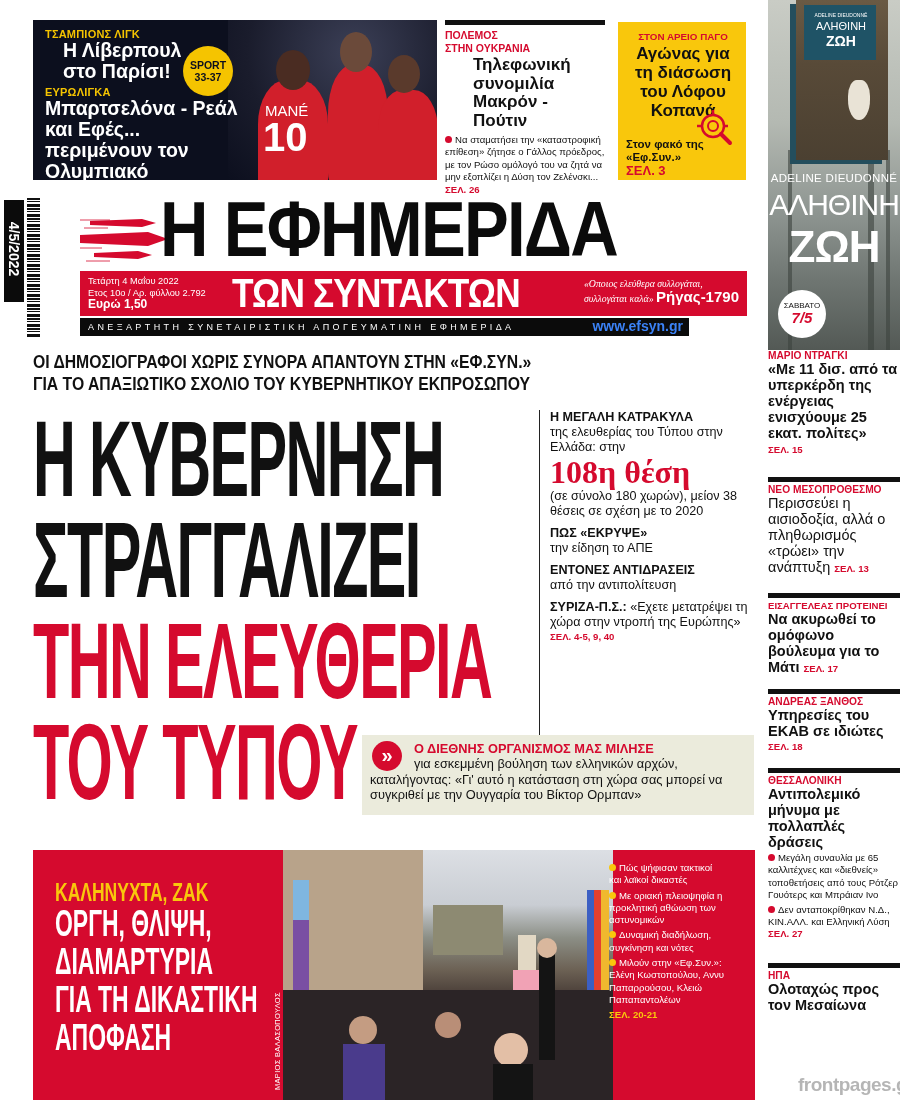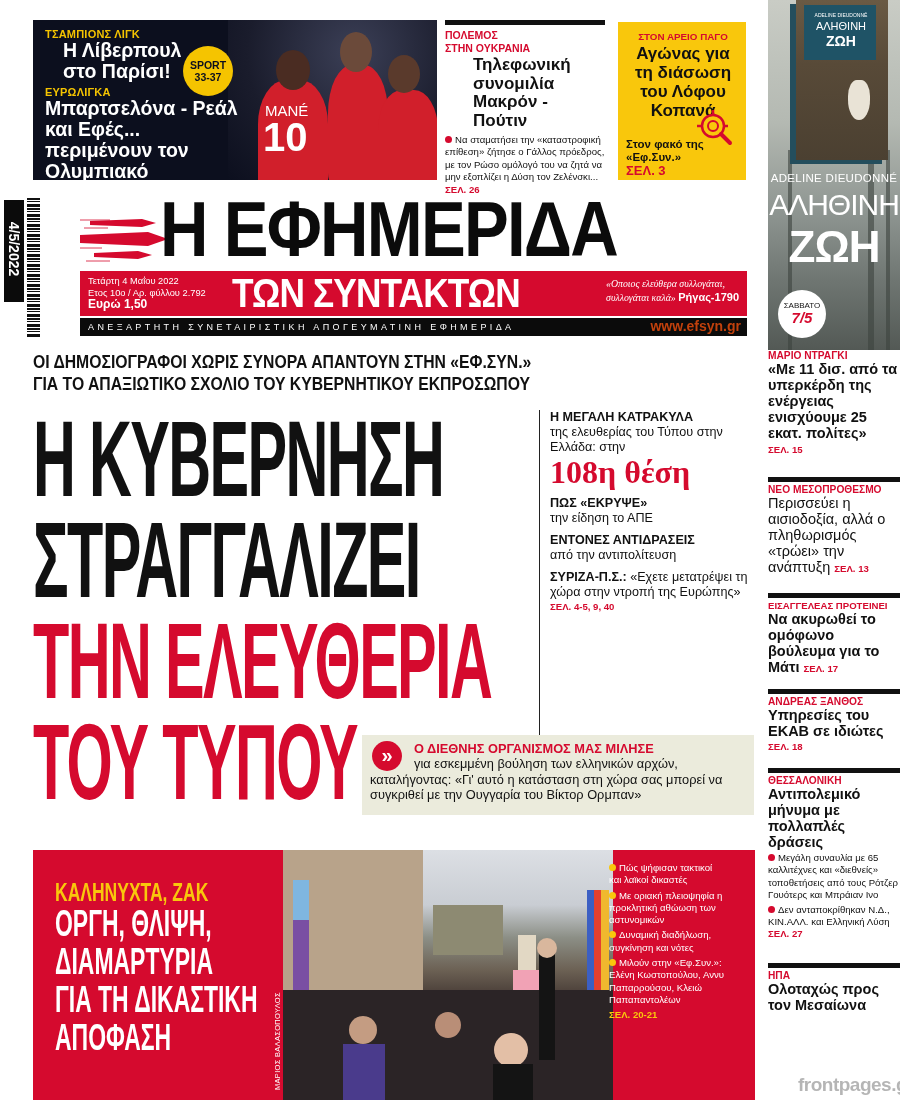--- a/index.html
+++ b/index.html
@@ -65,24 +65,24 @@
      background: repeating-linear-gradient(180deg,#111 0 2px,#fff 2px 3px,#111 3px 4px,#fff 4px 6px,#111 6px 9px,#fff 9px 10px); }
   #pens { left:80px; top:215px; width:88px; height:50px; }
   #mast-title { left:160px; top:188px; font-size:78px; font-weight:bold; letter-spacing:-2px; transform:scaleX(.86); transform-origin:left top;
      line-height:82px; color:#0b0b0b; font-family:"Liberation Sans",sans-serif; }
   #red-band { left:80px; top:271px; width:667px; height:45px; background:#d50a2e; }
   #red-band .meta { position:absolute; left:8px; top:5px; color:#fff; font-size:9.3px; line-height:11.5px; }
   #red-band .meta b { font-size:12px; }
   #red-band .sub { position:absolute; left:152px; top:-1px; color:#fff; font-size:41px; font-weight:bold; letter-spacing:-1px;
      transform:scaleX(.86); transform-origin:left top; line-height:46px; }
   #red-band .quote { position:absolute; right:8px; top:7px; color:#fff; font-size:9.8px; line-height:12.5px; font-family:"Liberation Serif",serif; font-style:italic; text-align:left; }
-  #red-band .quote b { font-family:"Liberation Sans",sans-serif; font-style:normal; font-size:11px; }
-  #black-band { left:80px; top:318px; width:667px; height:18px; background:#0b0b0b; }
+  #red-band .quote b { font-family:"Liberation Sans",sans-serif; font-style:normal; font-size:15px; }
+  #black-band { left:80px; top:318px; width:609px; height:18px; background:#0b0b0b; }
   #black-band .tag { position:absolute; left:8px; top:4px; color:#fff; font-size:9px; letter-spacing:3.4px; }
-  #black-band .web { position:absolute; right:6px; top:0px; color:#c2410c; font-size:14px; font-weight:bold; }
+  #black-band .web { position:absolute; right:6px; top:0px; color:#3b82f6; font-size:14px; font-weight:bold; }
 
   
   .rcol { position:absolute; left:768px; width:132px; }
   .rcol .bar { height:5px; background:#111; }
   .rcol .kick { font-size:10.2px; font-weight:bold; color:#d50a2e; margin-top:2px; white-space:nowrap; }
   .rcol .hl { font-size:14.5px; font-weight:bold; line-height:16px; }
   .rcol .hl.light { font-weight:normal; }
   .rcol .body { font-size:9.6px; line-height:12.4px; margin-top:2px; }
   .rcol .pg { font-size:9.6px; font-weight:bold; color:#d50a2e; }
 
@@ -269,20 +269,21 @@
   <div class="l">Η ΚΥΒΕΡΝΗΣΗ</div>
   <div class="l">ΣΤΡΑΓΓΑΛΙΖΕΙ</div>
   <div class="l red">ΤΗΝ ΕΛΕΥΘΕΡΙΑ</div>
   <div class="l red">ΤΟΥ ΤΥΠΟΥ</div>
 </div>
 
 <div id="side" class="abs">
   <div class="k">Η ΜΕΓΑΛΗ ΚΑΤΡΑΚΥΛΑ</div>
   <div class="t">της ελευθερίας του Τύπου στην Ελλάδα: στην</div>
   <div class="big">108η θέση</div>
+  <div class="t">(σε σύνολο 180 χωρών), μείον 38 θέσεις σε σχέση με το 2020</div>
   <div class="gap"></div>
   <div class="k">ΠΩΣ «ΕΚΡΥΨΕ»</div>
   <div class="t">την είδηση το ΑΠΕ</div>
   <div class="gap"></div>
   <div class="k">ΕΝΤΟΝΕΣ ΑΝΤΙΔΡΑΣΕΙΣ</div>
   <div class="t">από την αντιπολίτευση</div>
   <div class="gap"></div>
   <div class="t"><b class="k">ΣΥΡΙΖΑ-Π.Σ.:</b> <span>«Εχετε μετατρέψει τη χώρα στην ντροπή της Ευρώπης»</span></div>
   <div class="pg">ΣΕΛ. 4-5, 9, 40</div>
 </div>

